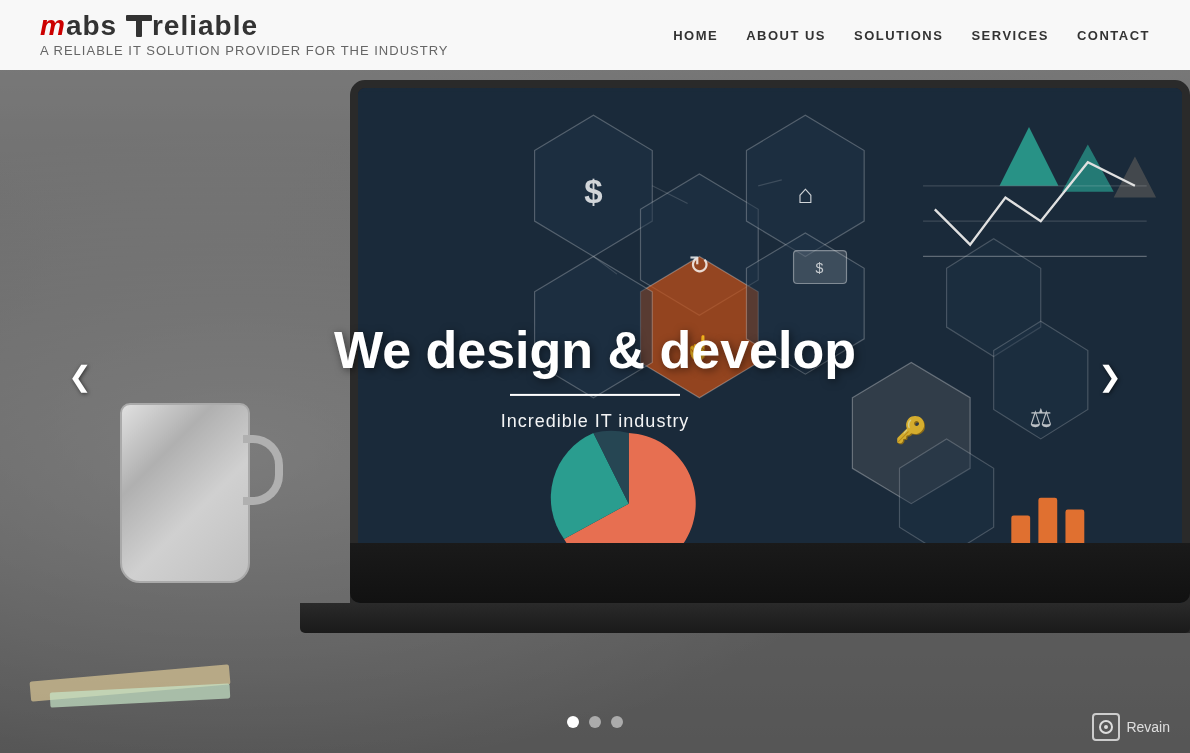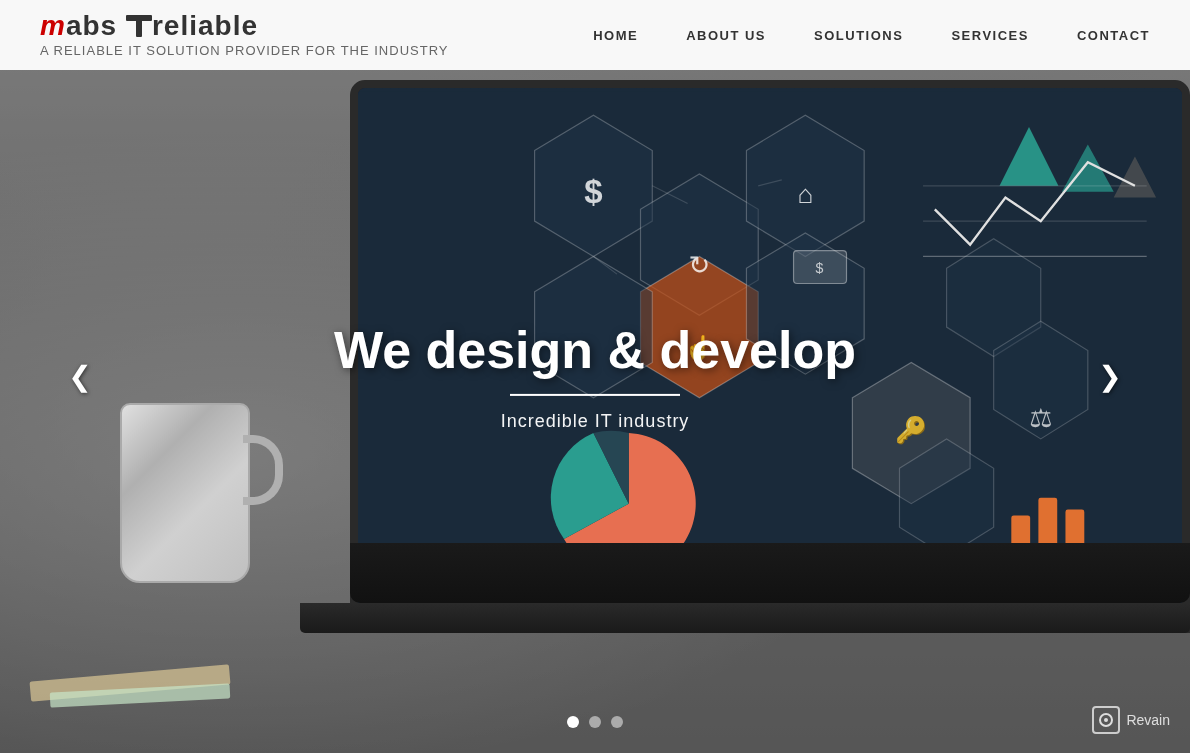--- a/index.html
+++ b/index.html
@@ -40,21 +40,21 @@
       font-size: 13px;
       color: #666;
       letter-spacing: 1px;
       text-transform: uppercase;
       margin-top: 3px;
     }
 
     #nav {
       display: flex;
       align-items: center;
-      gap: 48px;
+      gap: 28px;
     }
 
     .nav-item {
       font-size: 13px;
       font-weight: 600;
       letter-spacing: 1.5px;
       color: #333;
       cursor: pointer;
       text-decoration: none;
       text-transform: uppercase;
@@ -214,21 +214,21 @@
       border-radius: 50%;
       cursor: pointer;
     }
 
     .dot-active { background: white; }
     .dot-inactive { background: rgba(255,255,255,0.5); }
 
     
     #revain-badge {
       position: absolute;
-      bottom: 19px;
+      bottom: 12px;
       right: 20px;
       display: flex;
       align-items: center;
       gap: 6px;
       z-index: 60;
     }
 
     #revain-icon {
       width: 28px;
       height: 28px;

